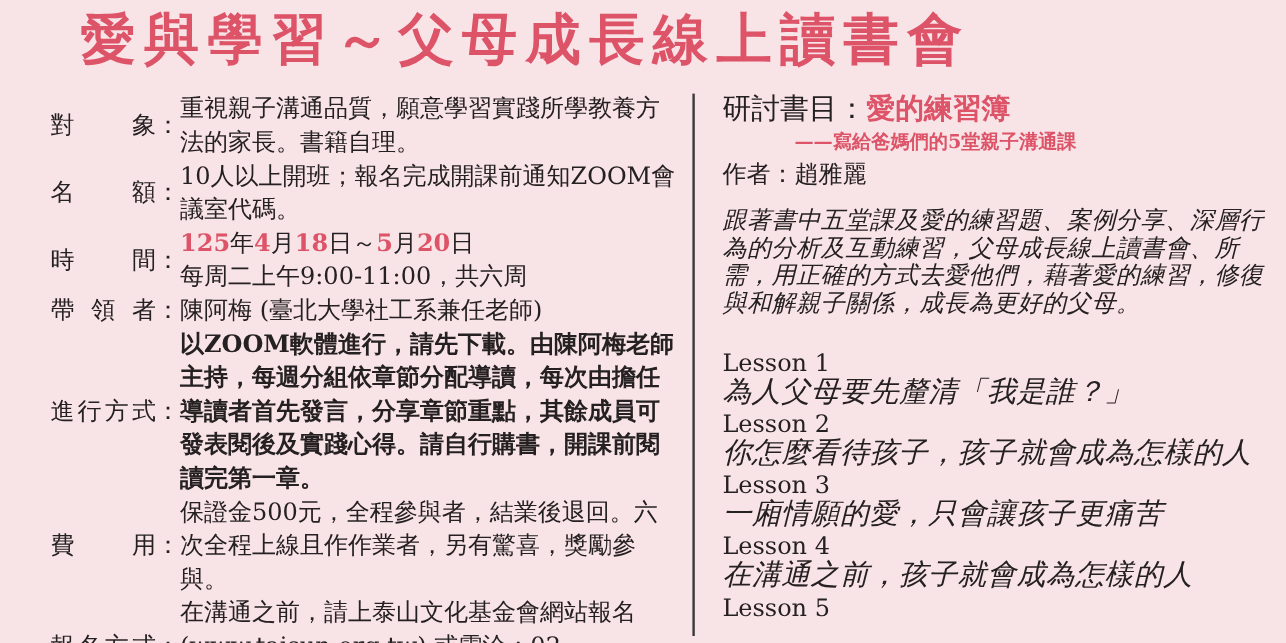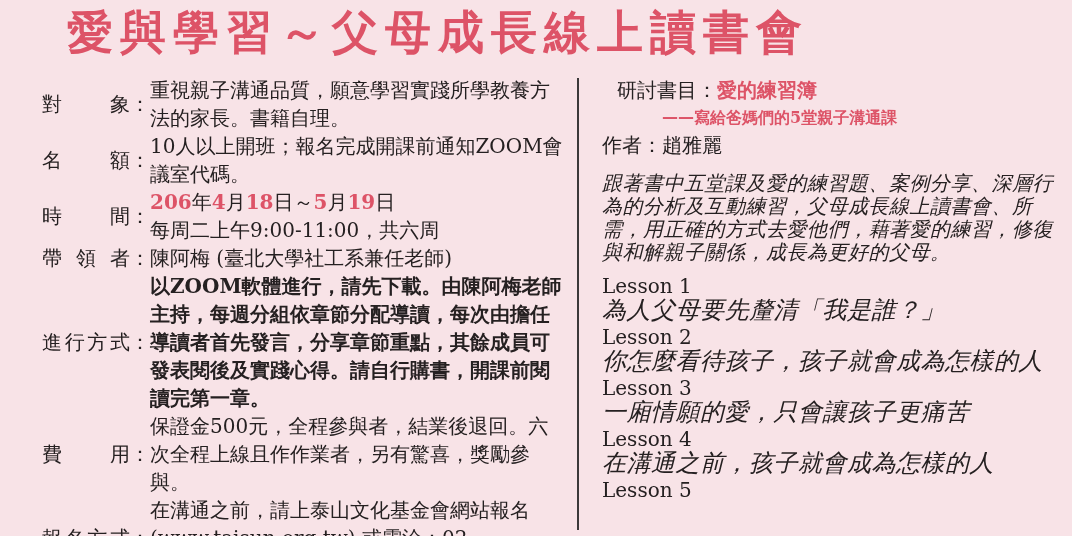--- a/index.html
+++ b/index.html
@@ -54,37 +54,37 @@
   .info-colon{flex:none;}
   .info-value{flex:1;}
   .info-row.bold .info-value{font-weight:bold;}
   .red{color:var(--accent);font-weight:bold;}
   
   .right-col{
     position:absolute;
     left:602px;top:76px;
     width:462px;
   }
-  .book-line{font-size:20px;line-height:28px;margin-left:15px;}
+  .book-line{font-size:24px;line-height:28px;}
   .book-title{color:var(--accent);font-weight:bold;}
   .book-subtitle{
     color:var(--accent);font-weight:bold;
     font-size:16px;line-height:27px;
     margin-left:60px;
     white-space:nowrap;
   }
   .author-line{font-size:20px;line-height:27px;margin-top:1px;}
   .intro-paragraph{
     margin-top:13px;
     font-size:20px;
     font-style:italic;
     line-height:23px;
     letter-spacing:0.5px;
   }
-  .lesson-list{margin-top:10px;}
+  .lesson-list{margin-top:26px;}
   .lesson-item{margin-bottom:3px;}
   .lesson-number{font-size:20px;line-height:24px;}
   .lesson-title{
     font-size:24px;
     font-style:italic;
     line-height:24px;
     letter-spacing:0.5px;
   }
 </style>
 </head>
@@ -102,21 +102,21 @@
         <span class="info-value"><span>重視親子溝通品質，願意學習實踐所學教養方法的家長。書籍自理。</span></span>
       </div>
       <div class="info-row">
         <span class="info-label">名額</span>
         <span class="info-colon">：</span>
         <span class="info-value"><span>10人以上開班；報名完成開課前通知ZOOM會議室代碼。</span></span>
       </div>
       <div class="info-row">
         <span class="info-label">時間</span>
         <span class="info-colon">：</span>
-        <span class="info-value"><span class="red">206</span><span>年</span><span class="red">4</span><span>月</span><span class="red">18</span><span>日～</span><span class="red">5</span><span>月</span><span class="red">19</span><span>日</span><br><span>每周二上午9:00-11:00，共六周</span></span>
+        <span class="info-value"><span class="red">125</span><span>年</span><span class="red">4</span><span>月</span><span class="red">18</span><span>日～</span><span class="red">5</span><span>月</span><span class="red">20</span><span>日</span><br><span>每周二上午9:00-11:00，共六周</span></span>
       </div>
       <div class="info-row">
         <span class="info-label">帶領者</span>
         <span class="info-colon">：</span>
         <span class="info-value"><span>陳阿梅 (臺北大學社工系兼任老師)</span></span>
       </div>
       <div class="info-row bold">
         <span class="info-label">進行方式</span>
         <span class="info-colon">：</span>
         <span class="info-value"><span>以ZOOM軟體進行，請先下載。由陳阿梅老師主持，每週分組依章節分配導讀，每次由擔任導讀者首先發言，分享章節重點，其餘成員可發表閱後及實踐心得。請自行購書，開課前閱讀完第一章。</span></span>

